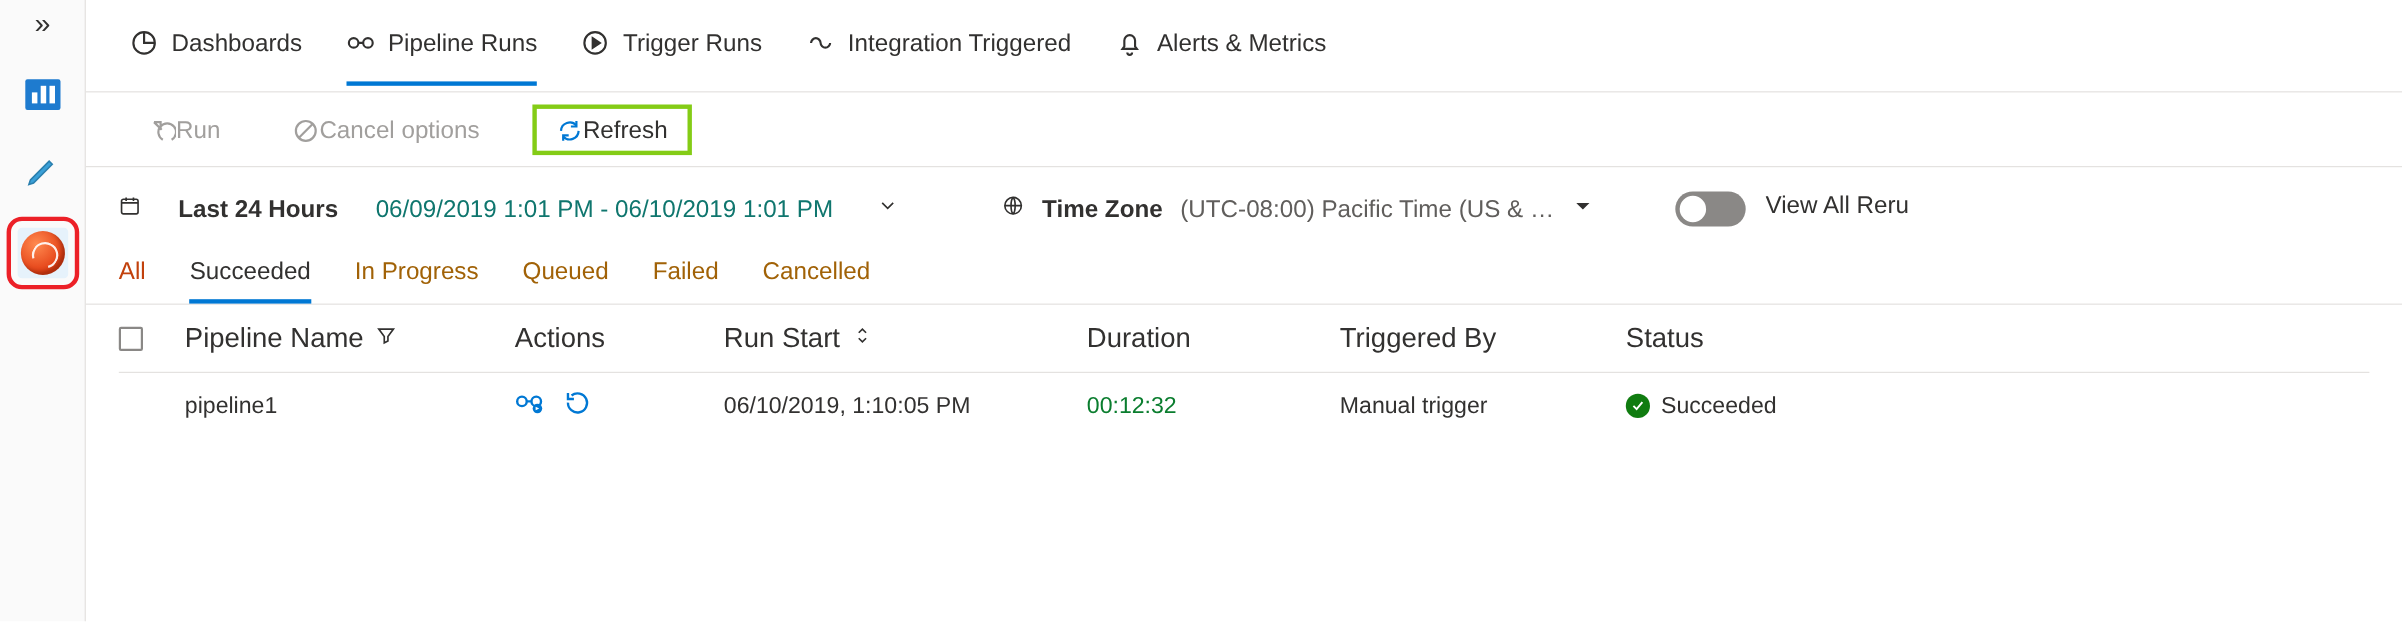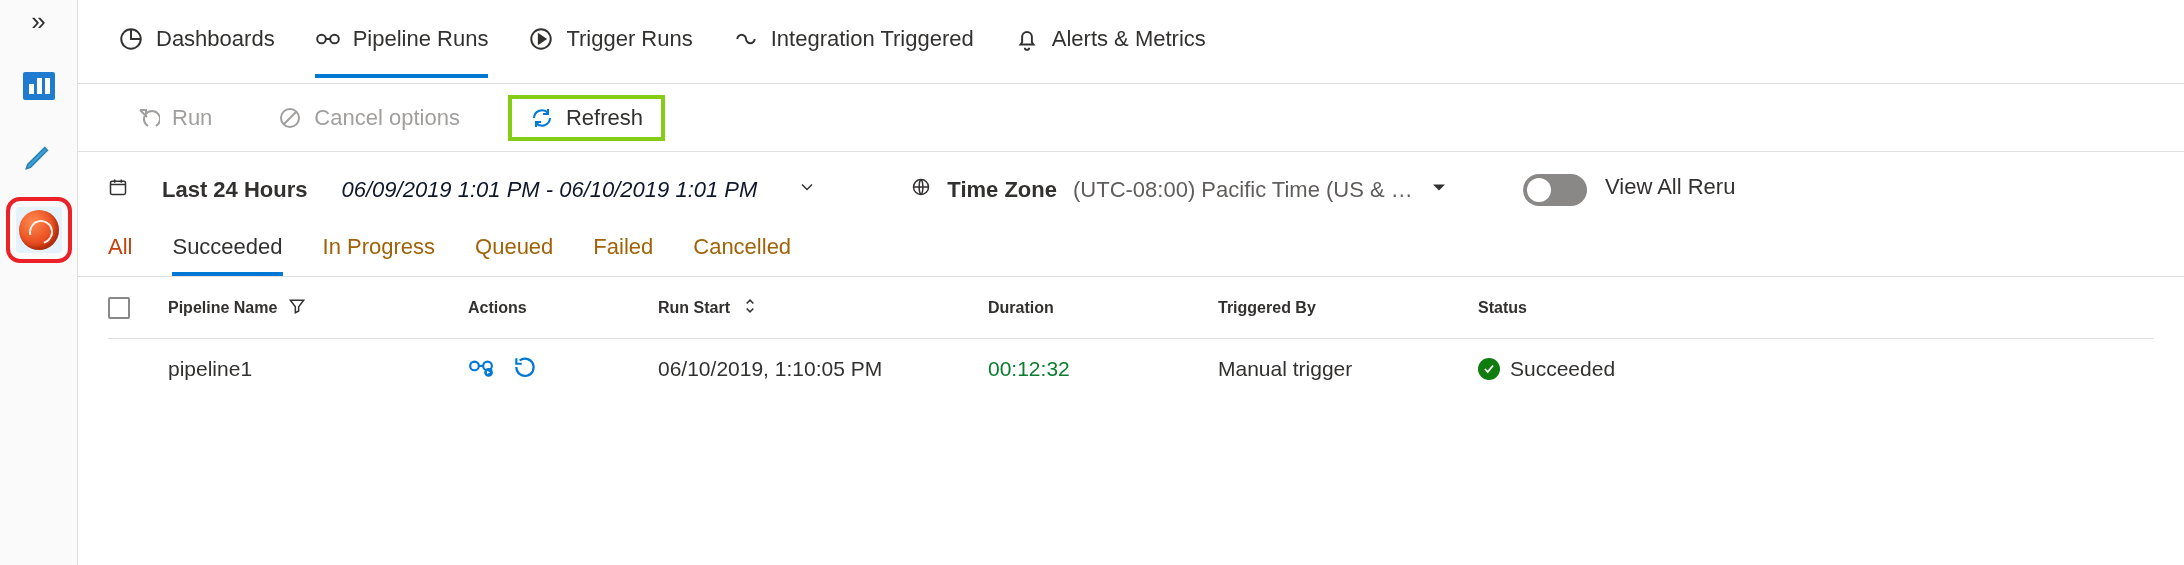--- a/index.html
+++ b/index.html
@@ -54,32 +54,32 @@
           border-bottom:1px solid #e1dfdd; height:84px; }
   .tab { display:flex; align-items:flex-start; gap:12px; padding-bottom:22px;
          border-bottom:4px solid transparent; font-size:22px; color:#323130; cursor:pointer; }
   .tab.active { border-bottom-color:#0078d4; }
   .tab-icon { width:26px; height:26px; display:flex; align-items:center; justify-content:center; }
   .tab-icon svg { width:26px; height:26px; stroke:#323130; fill:none; stroke-width:1.8; }
 
   
   .actions { display:flex; align-items:center; gap:30px; padding: 14px 40px;
              border-bottom:1px solid #e1dfdd; height:68px; }
-  .action { display:flex; align-items:center; gap:12px; font-size:22px; color:#323130;
+  .action { display:flex; align-items:flex-end; font-size:22px; color:#323130;
             padding:6px 18px; cursor:pointer; }
   .action.disabled { color:#a19f9d; }
   .action.disabled svg { stroke:#a19f9d; }
   .action.highlight { border:4px solid #84cc16; color:#323130; }
   .action-icon { width:24px; height:24px; }
   .action-icon svg { width:24px; height:24px; fill:none; stroke-width:2; }
 
   
   .filters { display:flex; align-items:center; gap:34px; padding: 22px 30px; font-size:22px; }
   .filters .lbl { font-weight:600; }
-  .filters .val { color:#0f172a;font-style:italic; }
+  .filters .val { color:#0f766e; }
   .chev { margin-left:6px; }
   .tz-block { display:flex; align-items:center; gap:16px; margin-left:60px; }
   .tz-val { color:#605e5c; max-width:340px; white-space:nowrap; overflow:hidden; text-overflow:ellipsis; }
   .toggle-wrap { display:flex; gap:18px; margin-left:40px; }
   .toggle {
     width:64px; height:32px; border-radius:16px; background:#8a8886;
     position:relative; cursor:pointer;
   }
   .toggle::after { content:""; position:absolute; left:4px; top:4px;
     width:24px; height:24px; border-radius:50%; background:#fff; }
@@ -90,21 +90,21 @@
              border-bottom:1px solid #e1dfdd; font-size:22px; }
   .subtab { padding-bottom:12px; border-bottom:4px solid transparent; color:#a16207; cursor:pointer; }
   .subtab.primary { color:#c2410c; }
   .subtab.active  { color:#323130; border-bottom-color:#0078d4; }
 
   
   .table { padding: 0 30px; }
   .thead, .trow { display:grid;
     grid-template-columns: 60px 300px 190px 330px 230px 260px 1fr;
     align-items:center; }
-  .thead { height:62px; font-weight:700; font-size:16px; border-bottom:1px solid #e1dfdd; }
+  .thead { height:62px; font-weight:400; font-size:25px; border-bottom:1px solid #e1dfdd; }
   .th { display:flex; align-items:center; gap:10px; }
   .trow { height:60px; font-size:21px; color:#323130; }
   .chk { width:22px; height:22px; border:2px solid #8a8886; border-radius:2px; }
   .dur { color:#0a7d2e; }
   .status-cell { display:flex; align-items:center; gap:10px; }
   .status-dot { width:22px; height:22px; border-radius:50%; background:#107c10;
     display:flex; align-items:center; justify-content:center; }
   .status-dot svg { width:14px; height:14px; stroke:#fff; stroke-width:3; fill:none; }
   .row-actions { display:flex; gap:18px; color:#0078d4; }
   .row-actions svg { width:26px; height:26px; stroke:#0078d4; fill:none; stroke-width:2; }

